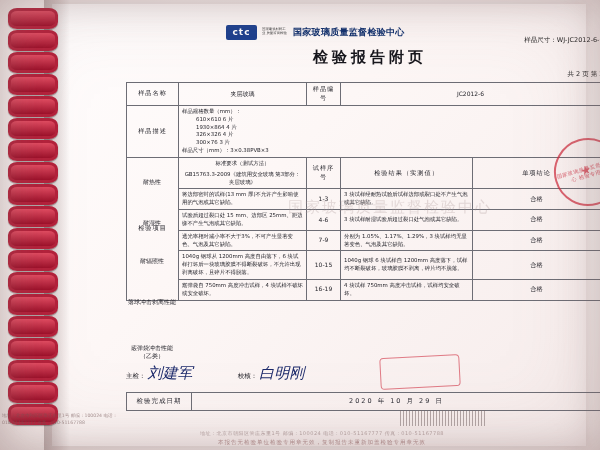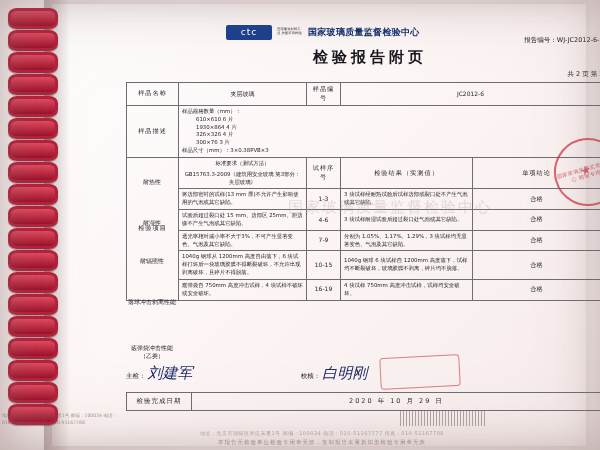--- a/index.html
+++ b/index.html
@@ -48,22 +48,22 @@
   .sheet-inner{
     position:absolute;left:68px;top:8px;width:500px;height:430px;
     color:#2b2b33;
   }
   
   .logo-row{
     position:absolute;left:106px;top:10px;width:300px;height:20px;
     display:flex;align-items:center;gap:5px;
   }
   .ctc-logo{
-    width:46px;height:15px;background:#1b3f8f;color:#fff;
-    font-size:9px;font-weight:normal;letter-spacing:1px;
+    width:31px;height:15px;background:#1b3f8f;color:#fff;
+    font-size:9px;font-weight:bold;letter-spacing:1px;
     display:flex;align-items:center;justify-content:center;border-radius:2px;
   }
   .ctc-sub{font-size:3.4px;color:#444;line-height:1.1;width:26px;}
   .org-name{font-size:9px;color:#10306e;font-weight:bold;letter-spacing:.3px;}
   .report-no{
     position:absolute;right:4px;top:24px;font-size:6.5px;color:#222;
   }
   .title{
     position:absolute;left:0;right:0;top:36px;text-align:center;
     font-family:"DejaVu Serif","Liberation Serif",serif;
@@ -152,21 +152,21 @@
   <div class="sheet">
     <div class="sheet-inner">
 
       <div class="logo-row">
         <div class="ctc-logo">ctc</div>
         <div class="ctc-sub">国家建筑材料工业 质量监督检验</div>
         <div class="org-name">国家玻璃质量监督检验中心</div>
       </div>
 
       <div class="report-no">
-        <span>报告编号：</span><span>WJ-JC2012-6-0544</span>
+        <span>样品尺寸：</span><span>WJ-JC2012-6-0544</span>
       </div>
 
       <div class="title">检验报告附页</div>
       <div class="pageno">共 2 页 第 2 页</div>
 
       <table class="rep">
         <colgroup>
           <col style="width:52px">
             <col style="width:128px">
             <col style="width:34px">
@@ -240,21 +240,21 @@
 
       <div style="position:absolute;left:8px;top:166px;width:48px;font-size:6px;text-align:center;color:#1d1d24">耐热性</div>
       <div style="position:absolute;left:8px;top:207px;width:48px;font-size:6px;text-align:center;color:#1d1d24">耐湿性</div>
       <div style="position:absolute;left:8px;top:245px;width:48px;font-size:6px;text-align:center;color:#1d1d24">耐辐照性</div>
       <div style="position:absolute;left:8px;top:286px;width:48px;font-size:6px;text-align:center;line-height:1.4;color:#1d1d24">落球冲击剥离性能</div>
       <div style="position:absolute;left:8px;top:332px;width:48px;font-size:6px;text-align:center;line-height:1.4;color:#1d1d24">霰弹袋冲击性能（乙类）</div>
 
       <div class="sign-row">
         <span>主检：</span>
         <span class="sig">刘建军</span>
-        <span style="margin-left:106px">校核：</span>
+        <span style="margin-left:43px">校核：</span>
         <span class="sig">白明刚</span>
       </div>
 
       <div class="date-row">
         <div class="dl">检验完成日期</div>
         <div class="date-val">2020 年 10 月 29 日</div>
       </div>
 
       <div class="stamp">
         <span class="stamp-arc">国家玻璃质量监督检验中心 检验专用章</span>

